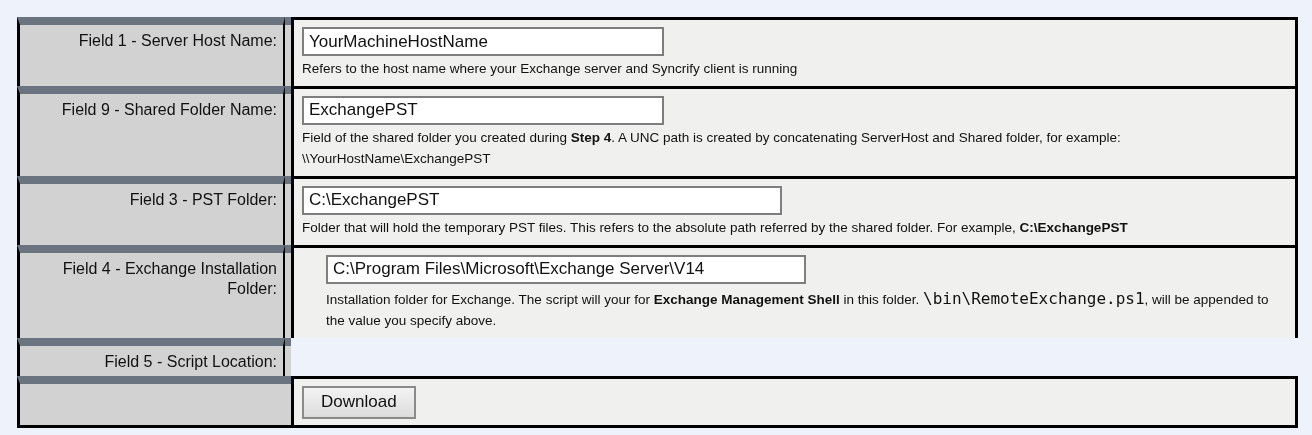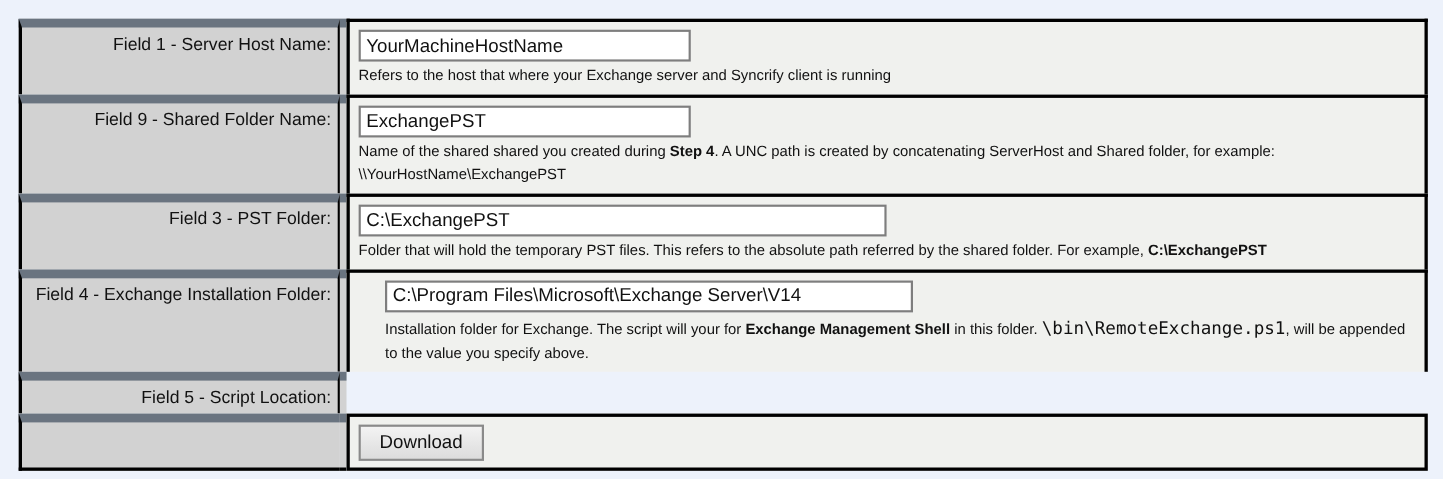--- a/index.html
+++ b/index.html
@@ -8,21 +8,21 @@
     background: var(--page-bg, #edf2fb);
     font-family: "Liberation Sans", "DejaVu Sans", sans-serif;
     width: 1312px; height: 435px; overflow: hidden;
   }
   .table-wrap {
     margin: 17px 14px 17px 17px;
     width: 1281px;
   }
   .row { display: flex; align-items: stretch; }
   .label-cell {
-    width: 292px;
+    width: 268px;
     background: var(--label-bg, #d2d2d2);
     border-top: 8px solid var(--label-strip, #6a7480);
     border-left: 3px solid var(--table-border, #000);
     border-right: 2px solid var(--table-border, #000);
     padding: 6px 6px 4px 4px;
     text-align: right;
     font-size: 16px;
     line-height: 1.25;
     color: #111;
   }
@@ -42,21 +42,21 @@
   }
   .row-last .content-cell { border-bottom: 3px solid var(--table-border, #000); }
   .row:nth-child(1) .content-cell { min-height: 65px; }
   .row:nth-child(2) .content-cell { min-height: 80px; }
   .row:nth-child(3) .content-cell { min-height: 61px; }
   .row:nth-child(4) .content-cell { min-height: 81px; padding-left: 32px; }
   .row:nth-child(5) .content-cell { min-height: 59px; }
   .row:nth-child(6) .content-cell { min-height: 37px; }
   .text-input {
     display: block;
-    width: 302px;
+    width: 362px;
     height: 29px;
     margin: 2px 0 3px 0;
     border: 2px solid #7e7e7e;
     background: #ffffff;
     font-family: "Liberation Sans", "DejaVu Sans", sans-serif;
     font-size: 17px;
     color: #111;
     padding: 1px 5px;
     border-radius: 0;
     outline: none;
@@ -89,31 +89,31 @@
 <body style="background: rgb(237, 242, 251);">
 
 <div class="table-wrap">
     <div class="row">
     <div class="label-cell">
       <span>Field 1 - Server Host Name:</span>
     </div>
     <div class="gap-cell"></div>
     <div class="content-cell">
       <input type="text" class="text-input" value="YourMachineHostName" style="">
-      <div class="description"><span class="seg-normal">Refers to the host that where your Exchange server and Syncrify client is running</span></div>
+      <div class="description"><span class="seg-normal">Refers to the host name where your Exchange server and Syncrify client is running</span></div>
     </div>
   </div>
     <div class="row">
     <div class="label-cell">
       <span>Field 9 - Shared Folder Name:</span>
     </div>
     <div class="gap-cell"></div>
     <div class="content-cell">
       <input type="text" class="text-input" value="ExchangePST" style="">
-      <div class="description"><span class="seg-normal">Name of the shared shared you created during </span><span class="seg-bold">Step 4</span><span class="seg-normal">. A UNC path is created by concatenating ServerHost and Shared folder, for example: \\YourHostName\ExchangePST</span></div>
+      <div class="description"><span class="seg-normal">Field of the shared folder you created during </span><span class="seg-bold">Step 4</span><span class="seg-normal">. A UNC path is created by concatenating ServerHost and Shared folder, for example: \\YourHostName\ExchangePST</span></div>
     </div>
   </div>
     <div class="row">
     <div class="label-cell">
       <span>Field 3 - PST Folder:</span>
     </div>
     <div class="gap-cell"></div>
     <div class="content-cell">
       <input type="text" class="text-input wide" value="C:\ExchangePST" style="">
       <div class="description"><span class="seg-normal">Folder that will hold the temporary PST files. This refers to the absolute path referred by the shared folder. For example, </span><span class="seg-bold">C:\ExchangePST</span></div>

